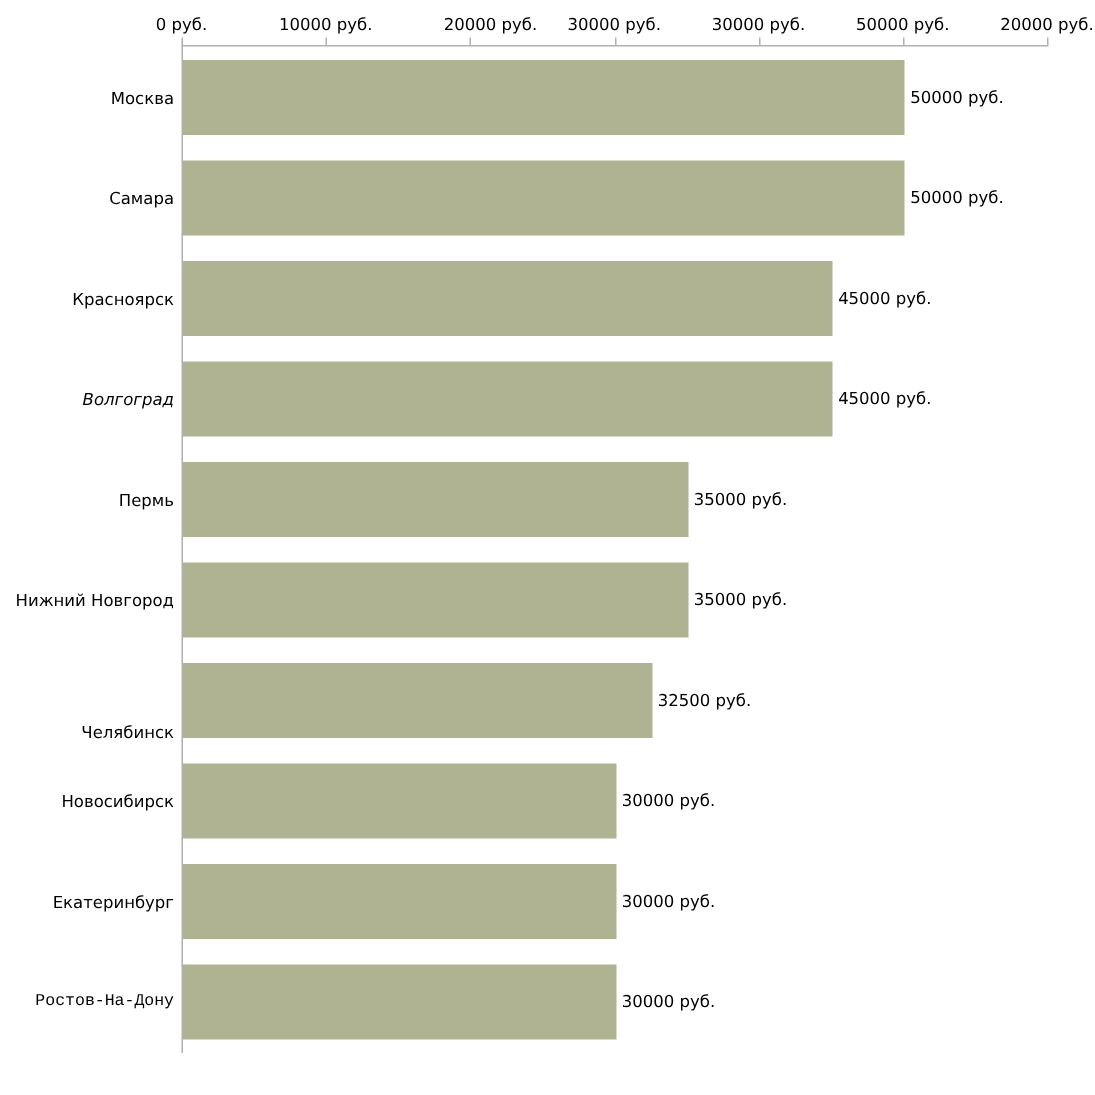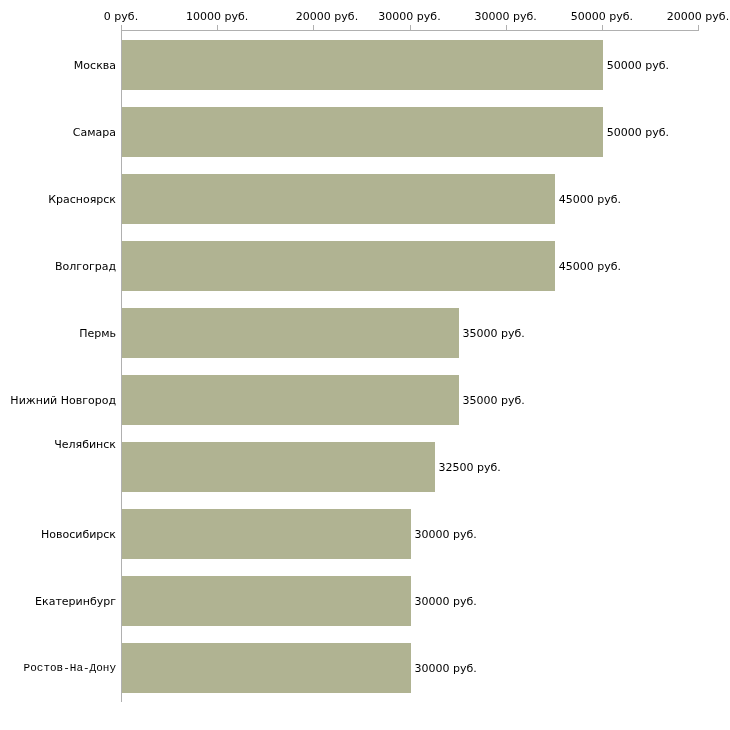--- a/index.html
+++ b/index.html
@@ -121,30 +121,30 @@
   <div id="cat-labels">
       <div class="cat-label-wrap" style="top: 58.55px;">
         <div class="cat-label">Москва</div>
       </div>
       <div class="cat-label-wrap" style="top: 125.65px;">
         <div class="cat-label">Самара</div>
       </div>
       <div class="cat-label-wrap" style="top: 192.75px;">
         <div class="cat-label">Красноярск</div>
       </div>
-      <div class="cat-label-wrap" style="top: 259.85px;">
+      <div class="cat-label-wrap" style="top: 259.85px; font-style: italic;">
         <div class="cat-label">Волгоград</div>
       </div>
       <div class="cat-label-wrap" style="top: 326.95px;">
         <div class="cat-label">Пермь</div>
       </div>
       <div class="cat-label-wrap" style="top: 394.05px;">
         <div class="cat-label">Нижний Новгород</div>
       </div>
-      <div class="cat-label-wrap" style="top: 438px;">
+      <div class="cat-label-wrap" style="top: 482px;">
         <div class="cat-label">Челябинск</div>
       </div>
       <div class="cat-label-wrap" style="top: 528.25px;">
         <div class="cat-label">Новосибирск</div>
       </div>
       <div class="cat-label-wrap" style="top: 595.35px;">
         <div class="cat-label">Екатеринбург</div>
       </div>
       <div class="cat-label-wrap" style="top: 662.45px; font-family: Liberation Mono, monospace;">
         <div class="cat-label">Ростов-На-Дону</div>

